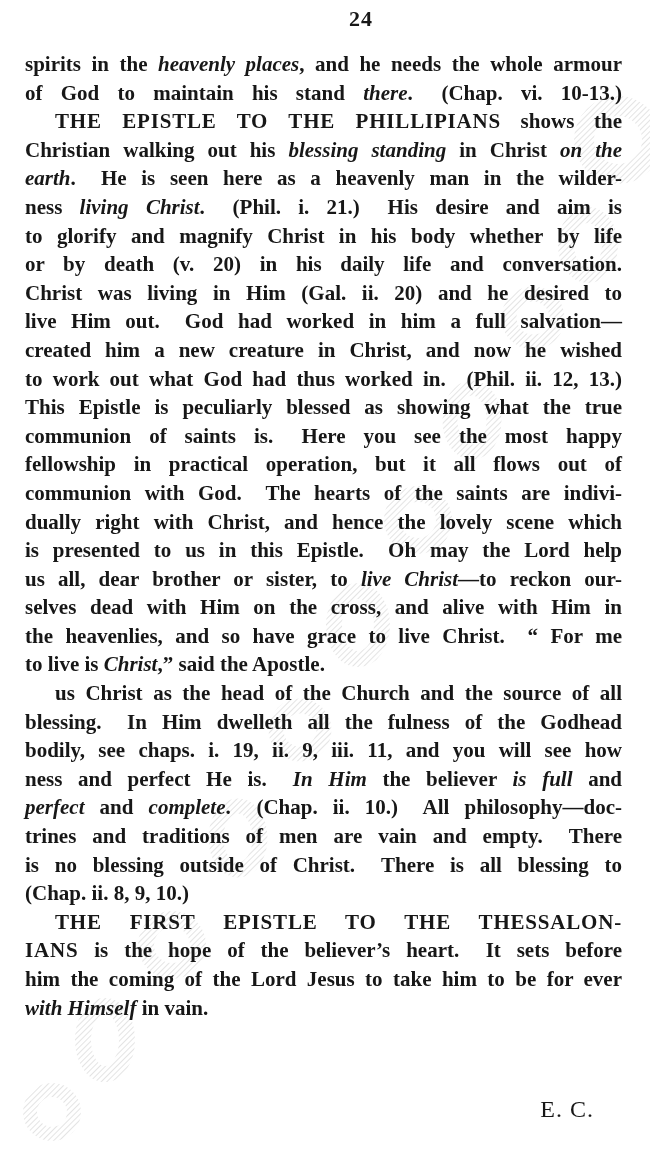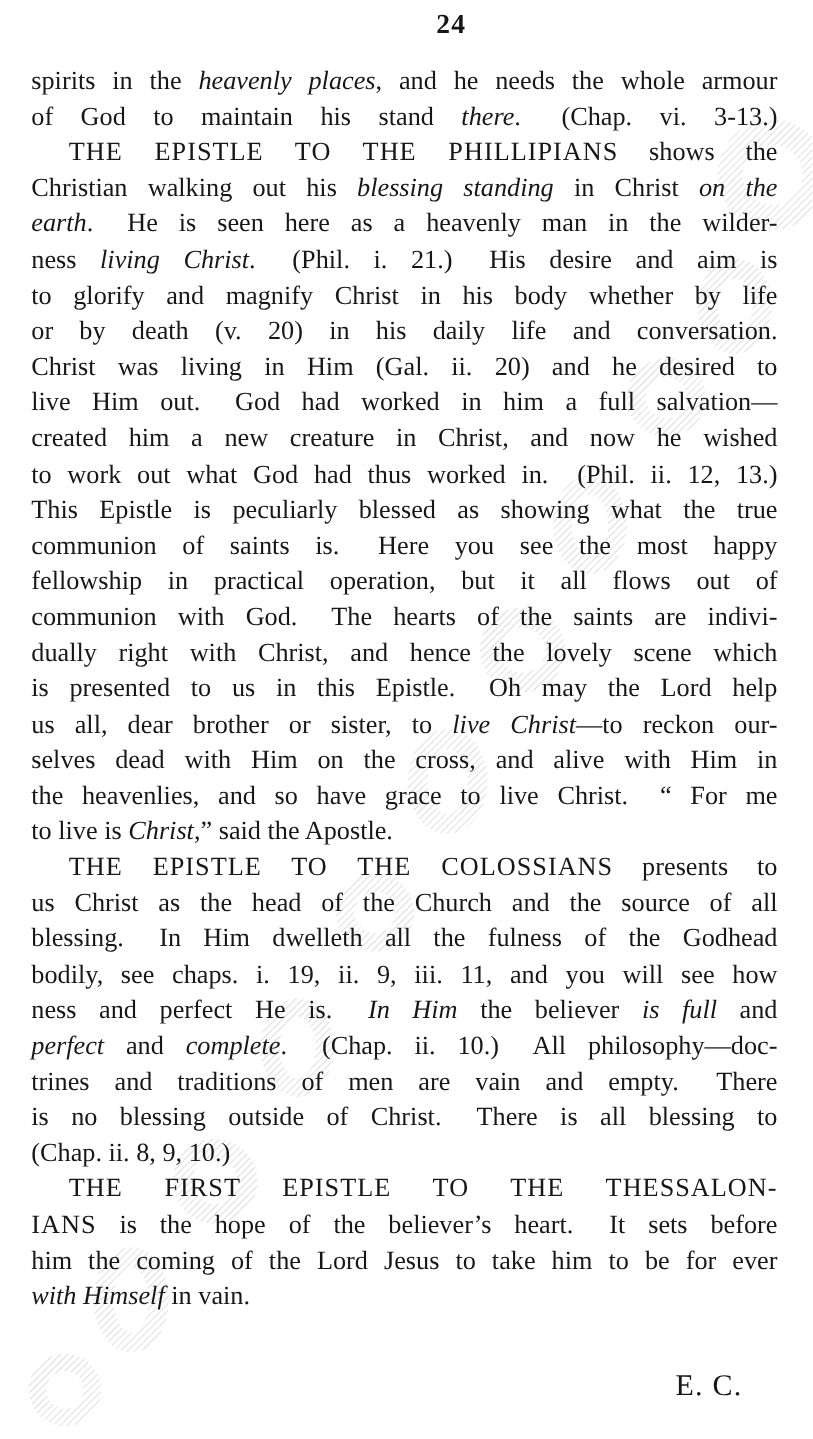--- a/index.html
+++ b/index.html
@@ -11,20 +11,21 @@
   .page-number{
     position:absolute;top:6px;left:0;width:650px;
     text-align:center;font-size:22px;font-weight:bold;letter-spacing:1px;padding-left:36px;
   }
   .text-block{position:absolute;left:25px;top:50px;width:597px;}
   .line{
     box-sizing:border-box;
     font-size:21px;line-height:28.6px;
     text-align:justify;text-align-last:justify;
     white-space:normal;
+    font-weight:bold;
   }
   .para.indent .line:first-child{padding-left:30px;}
   .line.last{text-align:left;text-align-last:left;}
   .it{font-style:italic;}
   .caps{letter-spacing:0.8px;margin-top:35px;}
   .signature{
     position:absolute;top:1096px;right:56px;
     font-size:24px;letter-spacing:1px;
   }
   .watermark{position:absolute;left:0;top:0;width:650px;height:1151px;pointer-events:none;z-index:0;}
@@ -53,21 +54,21 @@
     <ellipse cx="105" cy="1040" rx="22" ry="34" stroke-width="16"></ellipse>
     <circle cx="52" cy="1112" r="22" stroke-width="14"></circle>
   </g>
 </svg>
 
 <div class="text-layer">
   <div class="page-number">24</div>
   <div class="text-block">
       <div class="para">
         <div class="line"><span>spirits in the </span><span class="it">heavenly places</span><span>, and he needs the whole armour</span></div>
-        <div class="line"><span>of God to maintain his stand </span><span class="it">there</span><span>.  (Chap. vi. 3-13.)</span></div>
+        <div class="line"><span>of God to maintain his stand </span><span class="it">there</span><span>.  (Chap. vi. 10-13.)</span></div>
       </div>
       <div class="para indent">
         <div class="line"><span class="caps">THE EPISTLE TO THE PHILLIPIANS</span><span> shows the</span></div>
         <div class="line"><span>Christian walking out his </span><span class="it">blessing standing</span><span> in Christ </span><span class="it">on the</span></div>
         <div class="line"><span class="it">earth</span><span>.  He is seen here as a heavenly man in the wilder-</span></div>
         <div class="line"><span>ness </span><span class="it">living Christ</span><span>.  (Phil. i. 21.)  His desire and aim is</span></div>
         <div class="line"><span>to glorify and magnify Christ in his body whether by life</span></div>
         <div class="line"><span>or by death (v. 20) in his daily life and conversation.</span></div>
         <div class="line"><span>Christ was living in Him (Gal. ii. 20) and he desired to</span></div>
         <div class="line"><span>live Him out.  God had worked in him a full salvation—</span></div>
@@ -78,21 +79,20 @@
         <div class="line"><span>fellowship in practical operation, but it all flows out of</span></div>
         <div class="line"><span>communion with God.  The hearts of the saints are indivi-</span></div>
         <div class="line"><span>dually right with Christ, and hence the lovely scene which</span></div>
         <div class="line"><span>is presented to us in this Epistle.  Oh may the Lord help</span></div>
         <div class="line"><span>us all, dear brother or sister, to </span><span class="it">live Christ</span><span>—to reckon our-</span></div>
         <div class="line"><span>selves dead with Him on the cross, and alive with Him in</span></div>
         <div class="line"><span>the heavenlies, and so have grace to live Christ.  “ For me</span></div>
         <div class="line last"><span>to live is </span><span class="it">Christ</span><span>,” said the Apostle.</span></div>
       </div>
       <div class="para indent">
-        <div class="line"><span class="caps">THE EPISTLE TO THE COLOSSIANS</span><span> presents to</span></div>
         <div class="line"><span>us Christ as the head of the Church and the source of all</span></div>
         <div class="line"><span>blessing.  In Him dwelleth all the fulness of the Godhead</span></div>
         <div class="line"><span>bodily, see chaps. i. 19, ii. 9, iii. 11, and you will see how</span></div>
         <div class="line"><span>ness and perfect He is.  </span><span class="it">In Him</span><span> the believer </span><span class="it">is full</span><span> and</span></div>
         <div class="line"><span class="it">perfect</span><span> and </span><span class="it">complete</span><span>.  (Chap. ii. 10.)  All philosophy—doc-</span></div>
         <div class="line"><span>trines and traditions of men are vain and empty.  There</span></div>
         <div class="line"><span>is no blessing outside of Christ.  There is all blessing to</span></div>
         <div class="line last"><span>(Chap. ii. 8, 9, 10.)</span></div>
       </div>
       <div class="para indent">

